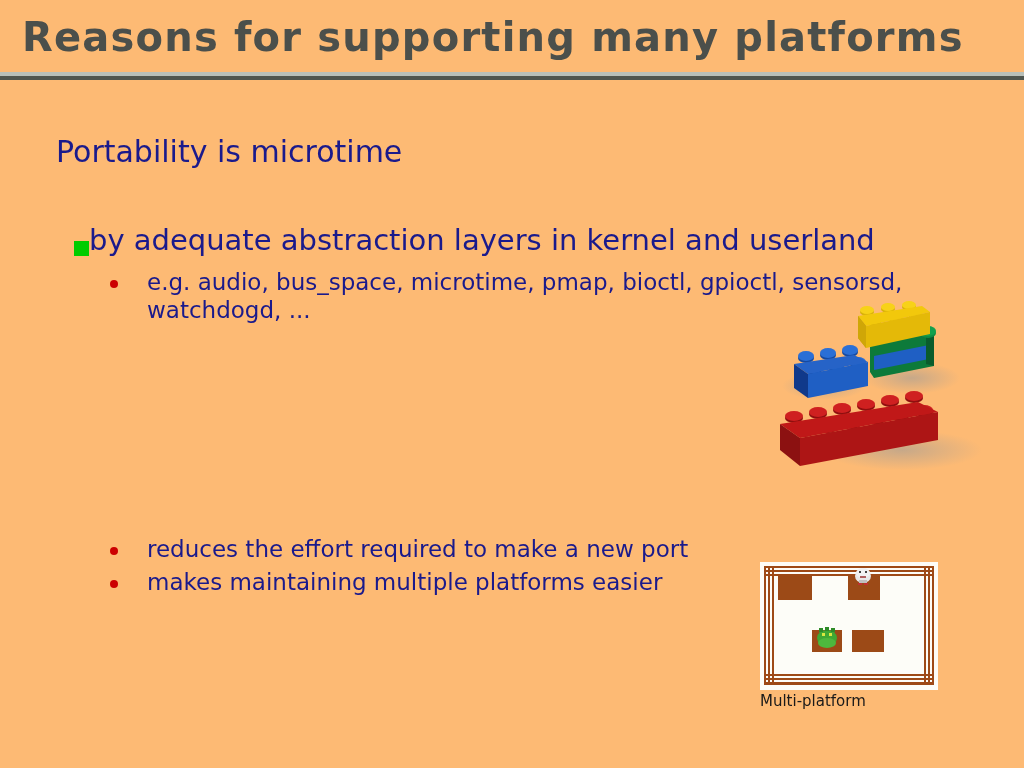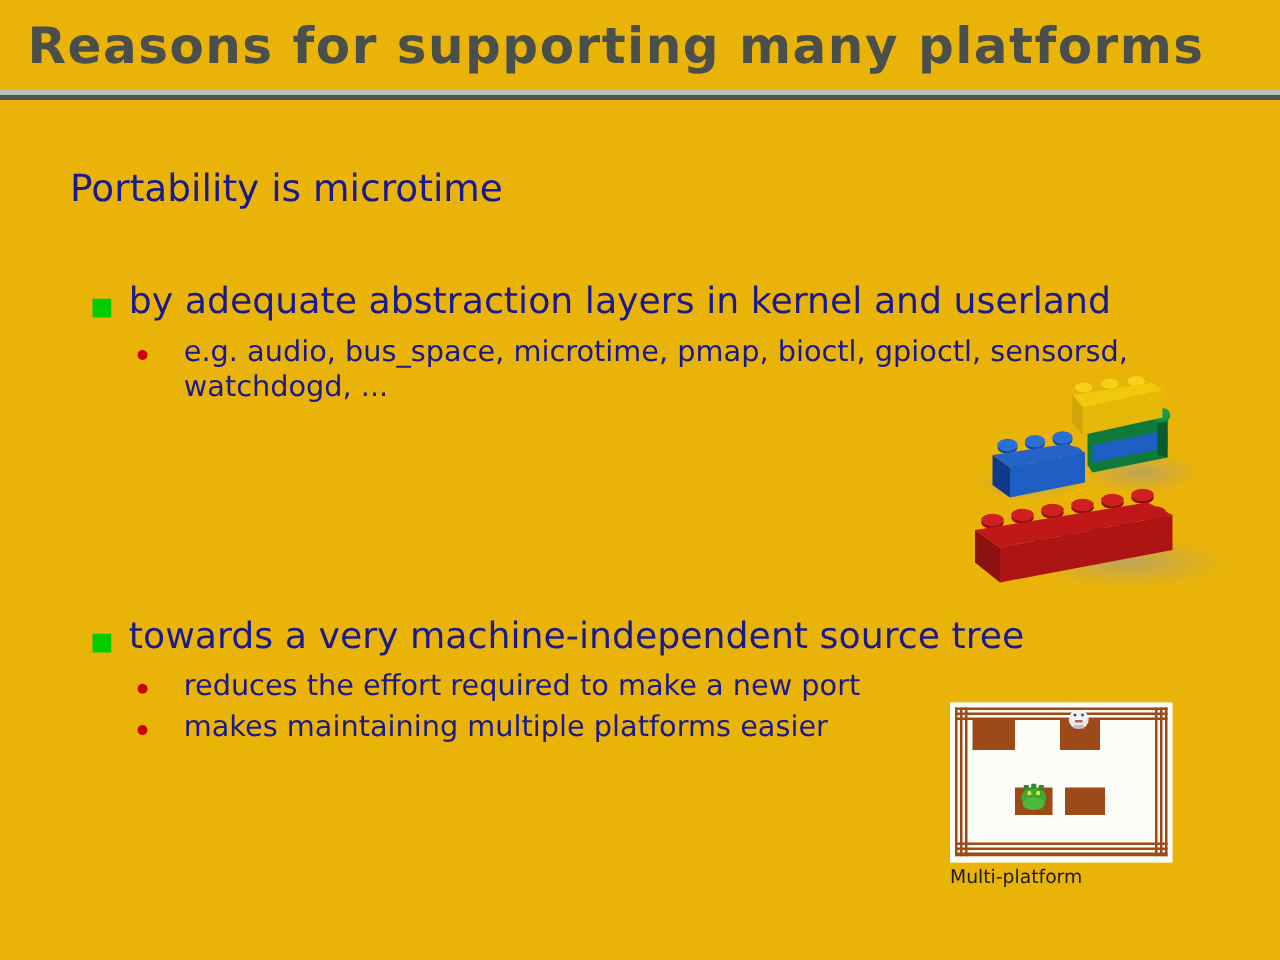--- a/index.html
+++ b/index.html
@@ -7,21 +7,21 @@
     padding: 0;
     background: #ffffff;
   }
   body {
     font-family: "DejaVu Sans", sans-serif;
   }
   .slide {
     position: relative;
     width: 1024px;
     height: 768px;
-    background: #eab308;
+    background: #fdba74;
     overflow: hidden;
   }
 
   
   .title-area {
     position: absolute;
     left: 0; top: 0;
     width: 1024px;
     height: 72px;
   }
@@ -64,22 +64,21 @@
     font-size: 30px;
     color: #1a1a8c;
     font-family: "DejaVu Sans", sans-serif;
     white-space: nowrap;
   }
 
   .lvl1 {
     position: absolute;
     left: 74px;
     display: flex;
-    align-items: center;
-    gap: 14px;
+    align-items: flex-end;
   }
   .lvl1 .sq-bullet {
     width: 15px;
     height: 15px;
     background: #00cc00;
     margin-top: 13px;
     flex: none;
   }
   .lvl1 .lvl1-text {
     font-size: 29px;
@@ -167,24 +166,20 @@
 
   <div class="lvl1" id="b1">
     <div class="sq-bullet"></div>
     <div class="lvl1-text">by adequate abstraction layers in kernel and userland</div>
   </div>
   <div class="lvl2" id="b1s1">
     <div class="dot-bullet"></div>
     <div class="lvl2-text">e.g. audio, bus_space, microtime, pmap, bioctl, gpioctl, sensorsd, watchdogd, ...</div>
   </div>
 
-  <div class="lvl1" id="b2">
-    <div class="sq-bullet"></div>
-    <div class="lvl1-text">towards a very machine-independent source tree</div>
-  </div>
   <div class="lvl2" id="b2s1">
     <div class="dot-bullet"></div>
     <div class="lvl2-text">reduces the effort required to make a new port</div>
   </div>
   <div class="lvl2" id="b2s2">
     <div class="dot-bullet"></div>
     <div class="lvl2-text">makes maintaining multiple platforms easier</div>
   </div>
 
   <div class="lego-photo">

